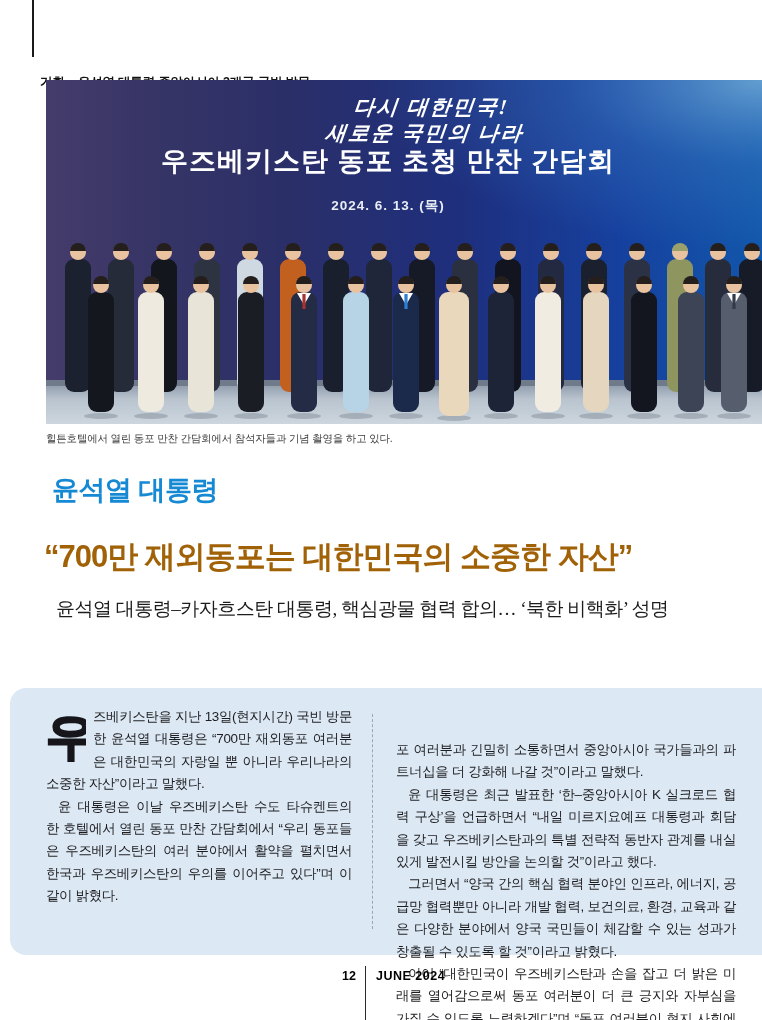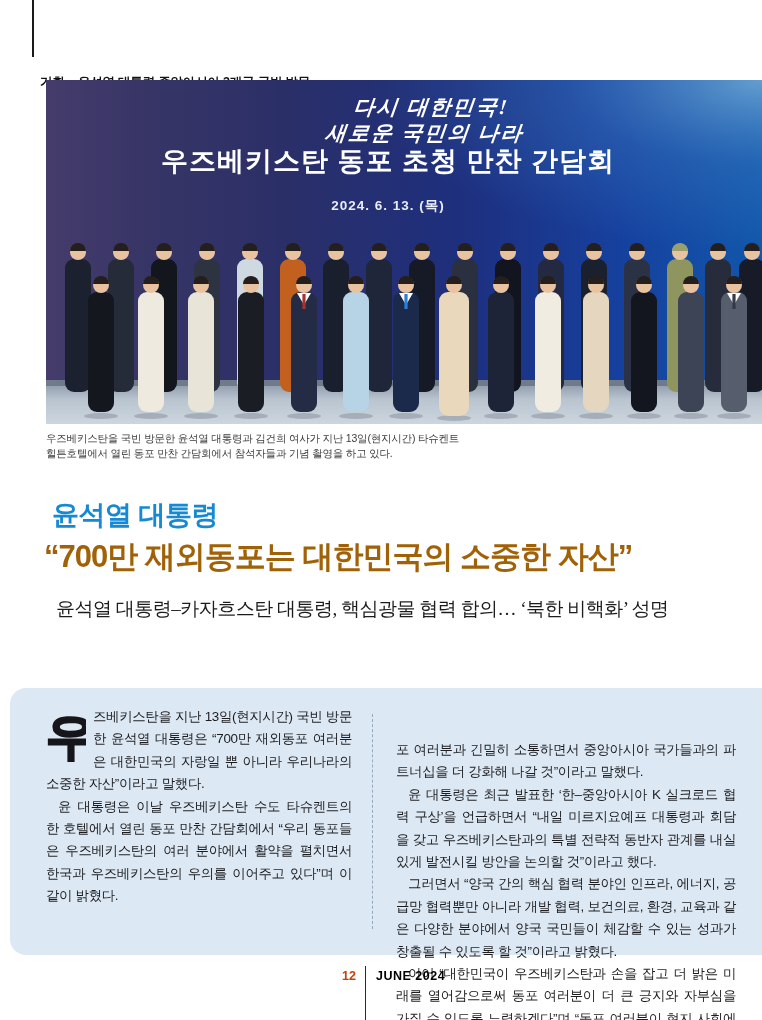--- a/index.html
+++ b/index.html
@@ -12,40 +12,40 @@
   .section-header{left:40px;top:42px;font-size:12.5px;font-weight:bold;color:#111;letter-spacing:-0.2px;margin-top:32px;}
 
   
   .photo{left:46px;top:80px;width:716px;height:344px;overflow:hidden;}
   .photo svg{display:block;}
 
   
   .caption{left:46px;top:431px;font-size:10.5px;line-height:15px;color:#3c3c3c;letter-spacing:-0.2px;}
 
   
-  .headline1{left:52px;top:497px;font-size:27px;font-weight:800;color:#1589d3;letter-spacing:-0.5px;}
+  .headline1{left:52px;top:472px;font-size:27px;font-weight:800;color:#1589d3;letter-spacing:-0.5px;}
   .headline2{left:44px;top:536px;font-size:31px;font-weight:800;color:#a16207;letter-spacing:-1px;}
 
   
   .subheads{left:56px;top:591px;font-family:"Liberation Serif","DejaVu Serif",serif;
             font-size:19px;line-height:35px;color:#1c1c1c;letter-spacing:-0.5px;}
 
   
   .article-box{left:10px;top:688px;right:-20px;height:267px;background:#dce8f3;border-radius:16px;}
   .col{position:absolute;top:18px;font-size:13.4px;line-height:22.4px;color:#1d1d20;
        text-align:justify;letter-spacing:-0.3px;}
   .col p{margin:0;}
   .col p + p{text-indent:0.9em;}
   .col-left{left:36px;width:306px;}
   .col-right{left:386px;width:340px;margin-top:33px;}
   .col-divider{position:absolute;left:362px;top:26px;bottom:26px;width:0;border-left:1px dashed #93a9bd;}
   .dropcap{float:left;margin:4px 7px 0 0;}
 
   
-  .footer-page{left:330px;top:969px;width:26px;text-align:right;font-size:12.5px;font-weight:bold;color:#c2410c;}
+  .footer-page{left:330px;top:969px;width:26px;text-align:right;font-size:12.5px;font-weight:bold;color:#000000;}
   .footer-rule{left:365px;top:966px;width:1px;height:54px;background:#2a2a2a;}
   .footer-issue{left:376px;top:969px;font-size:12.5px;font-weight:bold;color:#000000;letter-spacing:0.5px;}
 </style>
 </head>
 <body>
 
 <div class="abs header-rule"></div>
 <div class="abs section-header">기획 _ 윤석열 대통령 중앙아시아 3개국 국빈 방문</div>
 
 <div class="abs photo">
@@ -194,21 +194,20 @@
         <rect x="675" y="212" width="26" height="120" rx="9" fill="#565e6e"></rect>
         <path d="M 681 213 L 688 225 L 695 213 Z" fill="#ffffff"></path>
         <rect x="686.4" y="214" width="3.2" height="15" fill="#333a4a"></rect>
         <circle cx="688" cy="205" r="8" fill="#e9c3a0"></circle>
         <path d="M 680 204 a 8 8 0 0 1 16 0 z" fill="#241e1c"></path>
       </g>
   </svg>
 </div>
 
 <div class="abs caption">
-  <div>우즈베키스탄을 국빈 방문한 윤석열 대통령과 김건희 여사가 지난 13일(현지시간) 타슈켄트</div>
   <div>힐튼호텔에서 열린 동포 만찬 간담회에서 참석자들과 기념 촬영을 하고 있다.</div>
 </div>
 
 <div class="abs headline1">윤석열 대통령</div>
 <div class="abs headline2">“700만 재외동포는 대한민국의 소중한 자산”</div>
 
 <div class="abs subheads">
   <div>윤석열 대통령–카자흐스탄 대통령, 핵심광물 협력 합의… ‘북한 비핵화’ 성명</div>
 </div>
 

